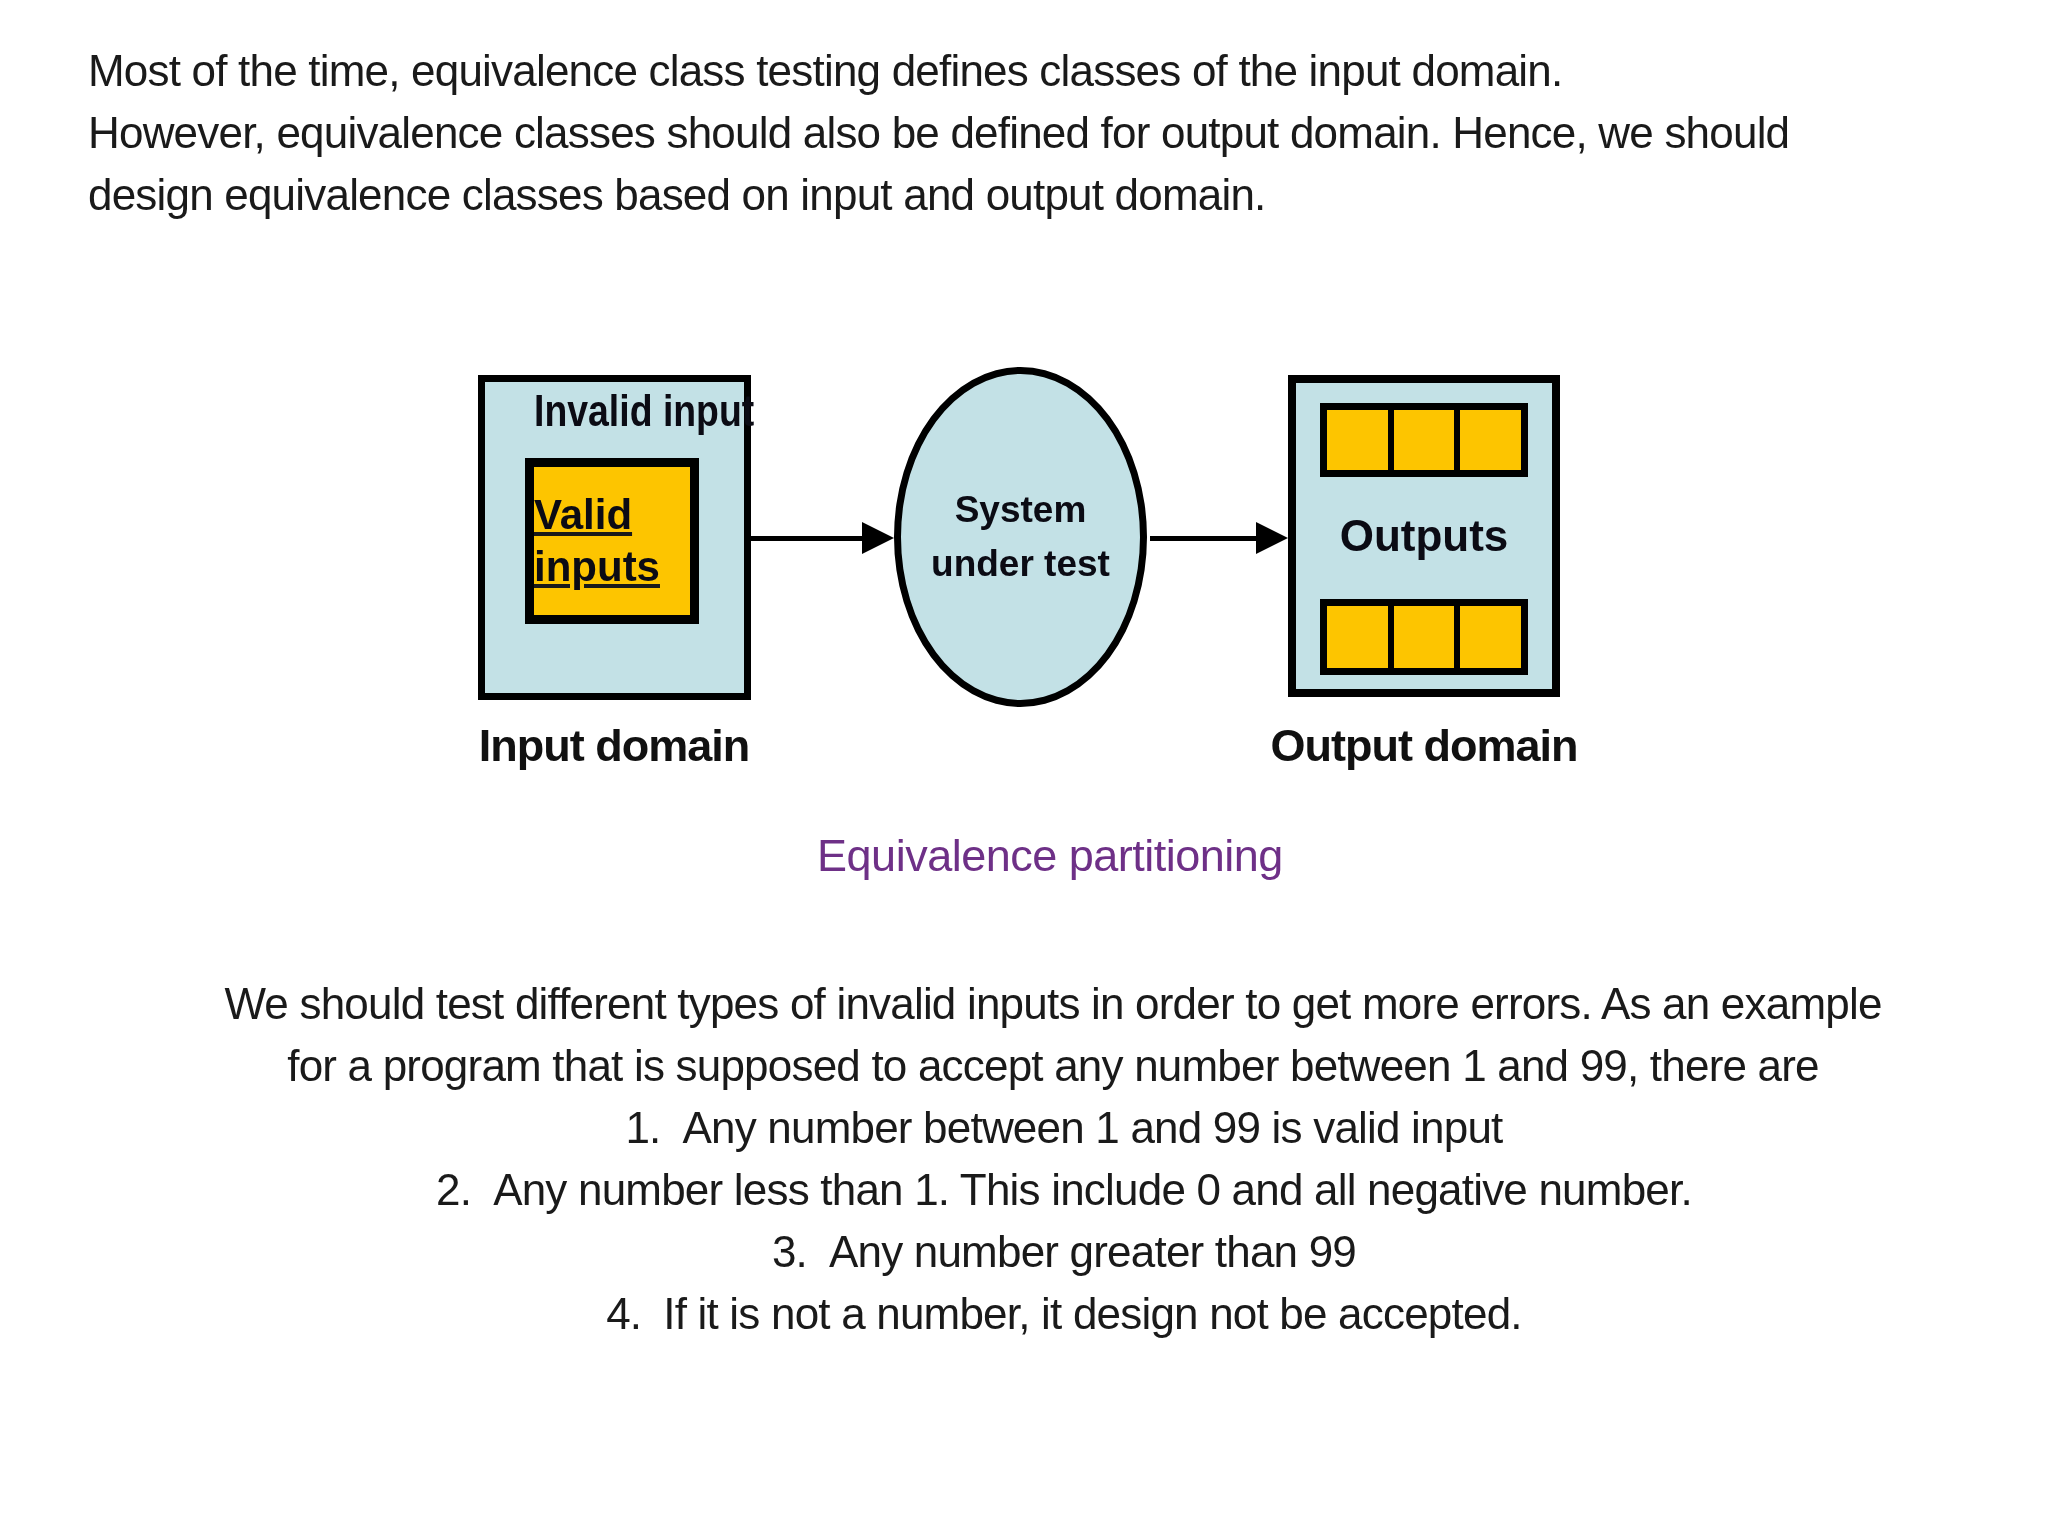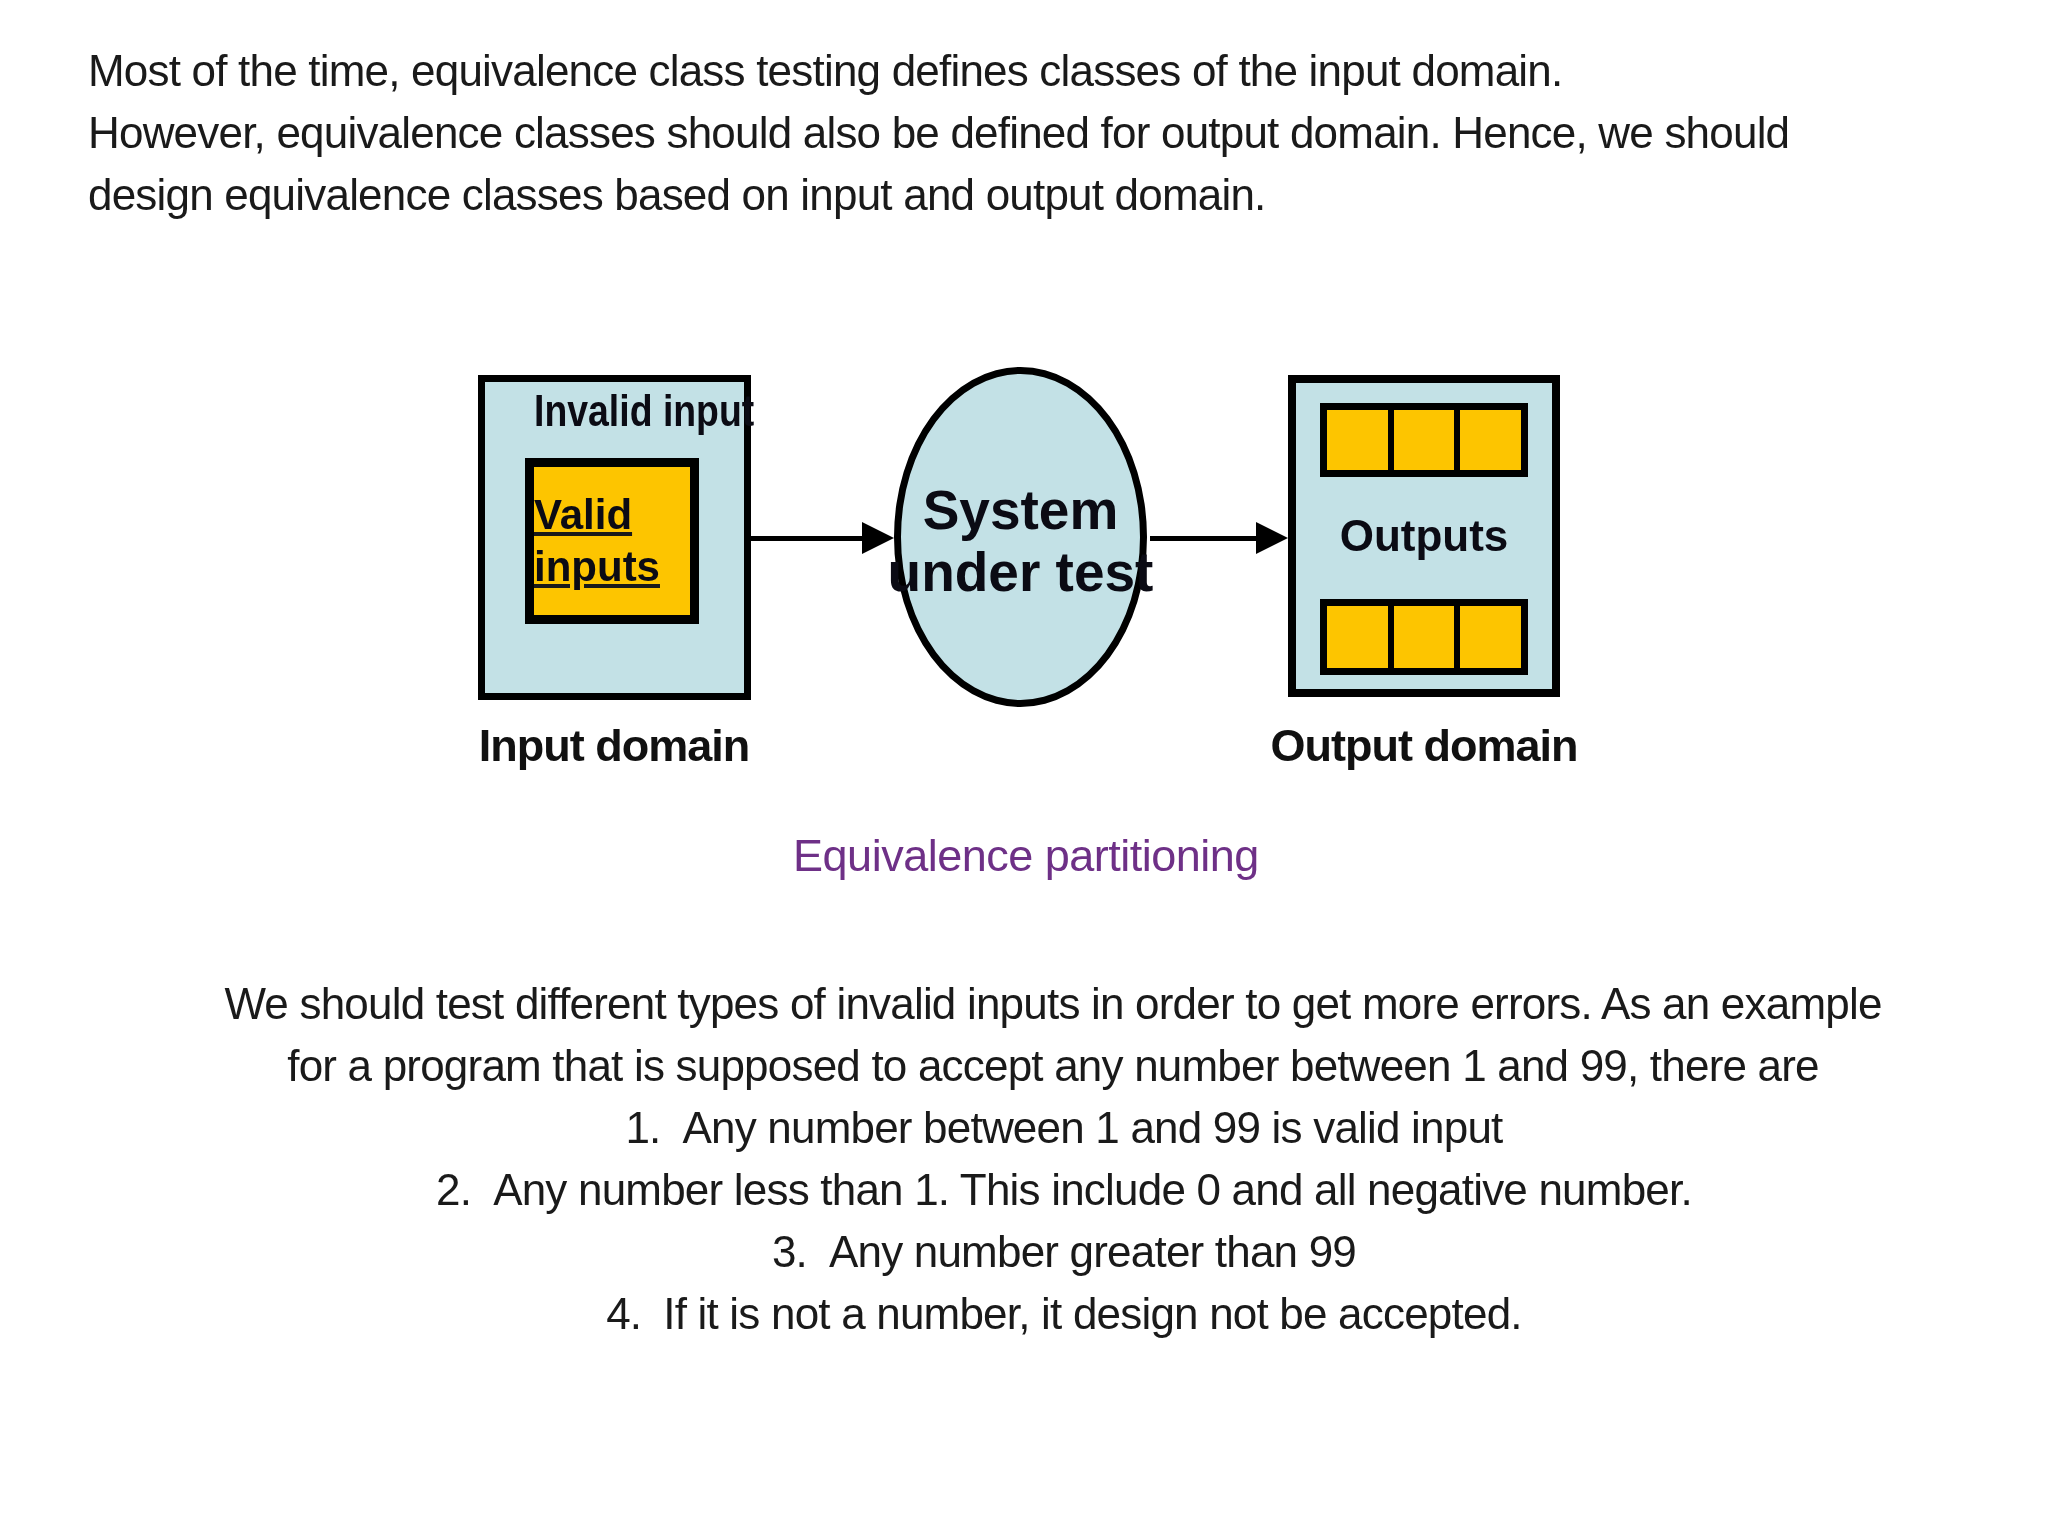--- a/index.html
+++ b/index.html
@@ -84,21 +84,21 @@
     width: 253px; height: 340px;
     background: var(--box-fill, #C3E1E6);
     border: 7px solid #000;
     border-radius: 50%;
     box-sizing: border-box;
     display: flex;
     flex-direction: column;
     align-items: center;
     justify-content: center;
   }
-  #sut-ellipse .box-title { font-size: 55px; line-height: 54px; margin-top: 8px; }
+  #sut-ellipse .box-title { font-size: 37px; line-height: 54px; }
 
   .cell-strip {
     position: absolute;
     left: 24px;
     width: 208px;
     background: #000;
     border: 7px solid #000;
     box-sizing: border-box;
     display: flex;
     column-gap: 6px;
@@ -138,21 +138,21 @@
     letter-spacing: -1px;
     text-align: center;
     white-space: nowrap;
     color: #111;
   }
   #input-caption  { left: 466px;  width: 296px; }
   #output-caption { left: 1256px; width: 336px; }
 
   #figure-caption {
     position: absolute;
-    left: 720px; top: 830px;
+    left: 744px; top: 830px;
     width: 612px;
     font-size: 45px;
     letter-spacing: -0.5px;
     text-align: center;
     white-space: nowrap;
     color: var(--caption-color, #6E3087);
   }
 </style>
 </head>
 <body>

